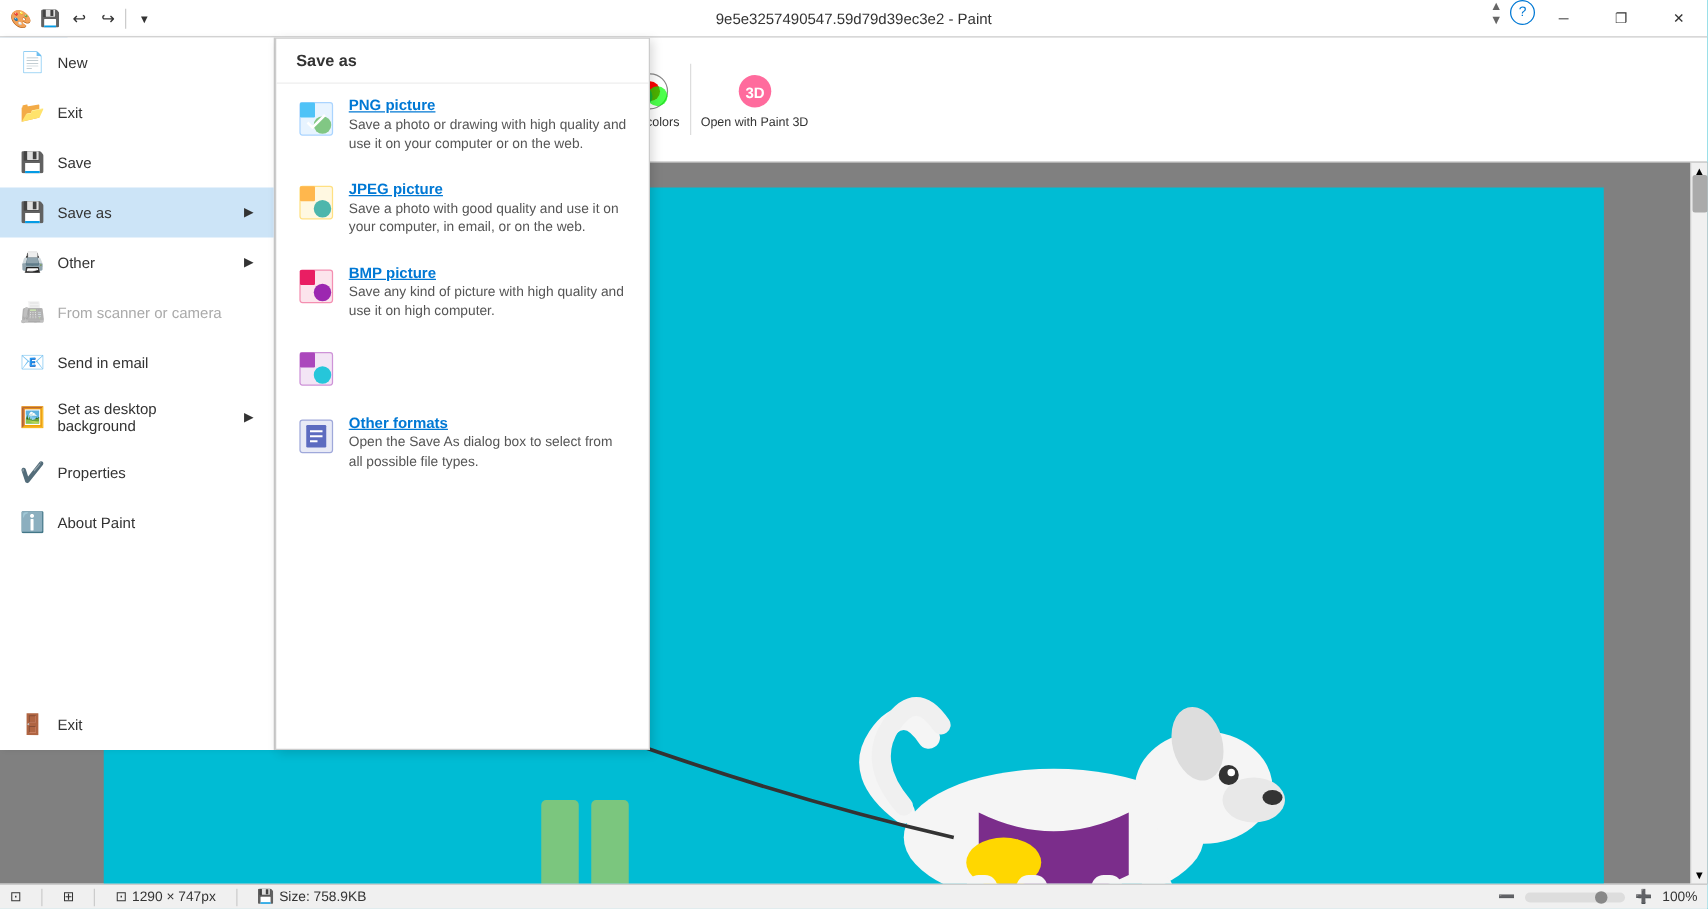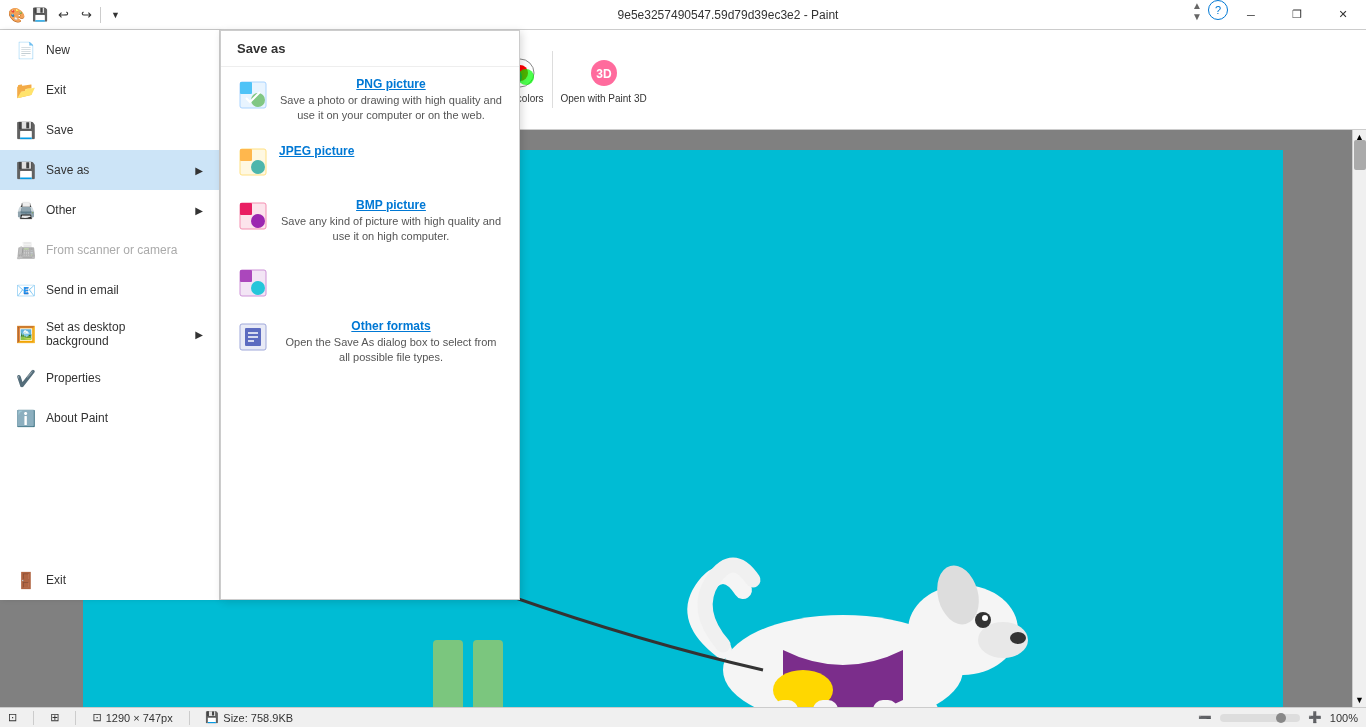--- a/index.html
+++ b/index.html
@@ -15,21 +15,20 @@
       position: relative;
     }
     .title-text {
       flex: 1;
       text-align: center;
       font-size: 12px;
       color: #333;
       position: absolute;
       left: 50%;
       transform: translateX(-50%);
-      margin-left: 45px;
     }
     .title-controls {
       display: flex;
       margin-left: auto;
     }
     .title-ctrl {
       width: 46px; height: 30px;
       display: flex; align-items: center; justify-content: center;
       font-size: 11px; cursor: pointer; color: #333;
     }
@@ -159,21 +158,21 @@
       cursor: pointer;
       gap: 10px;
     }
     .saveas-icon {
       width: 32px; height: 32px;
       min-width: 32px;
       display: flex; align-items: center; justify-content: center;
       font-size: 22px;
       margin-top: 2px;
     }
-    .saveas-text { display: flex; flex-direction: column; gap: 2px; text-align: center; }
+    .saveas-text { display: flex; flex-direction: column; gap: 2px; }
     .saveas-title { font-size: 12px; font-weight: 600; color: #0078d4; text-decoration: underline; }
     .saveas-desc { font-size: 11px; color: #555; line-height: 1.4; }
 
     
     .canvas-area {
       position: absolute;
       top: 130px;
       left: 0;
       right: 0;
       bottom: 20px;
@@ -588,20 +587,21 @@
   <div class="saveas-item">
     <div class="saveas-icon">
       <svg width="30" height="30" viewBox="0 0 30 30">
         <rect x="2" y="2" width="26" height="26" rx="2" fill="#fff8e1" stroke="#ffe082" stroke-width="1"></rect>
         <rect x="2" y="2" width="12" height="12" rx="1" fill="#ffb74d"></rect>
         <circle cx="20" cy="20" r="7" fill="#4db6ac"></circle>
       </svg>
     </div>
     <div class="saveas-text">
       <span class="saveas-title">JPEG picture</span>
+      <span class="saveas-desc">Save a photo with good quality and use it on your computer, in email, or on the web.</span>
     </div>
   </div>
 
   <div class="saveas-item">
     <div class="saveas-icon">
       <svg width="30" height="30" viewBox="0 0 30 30">
         <rect x="2" y="2" width="26" height="26" rx="2" fill="#fce4ec" stroke="#f48fb1" stroke-width="1"></rect>
         <rect x="2" y="2" width="12" height="12" rx="1" fill="#e91e63"></rect>
         <circle cx="20" cy="20" r="7" fill="#9c27b0"></circle>
       </svg>

